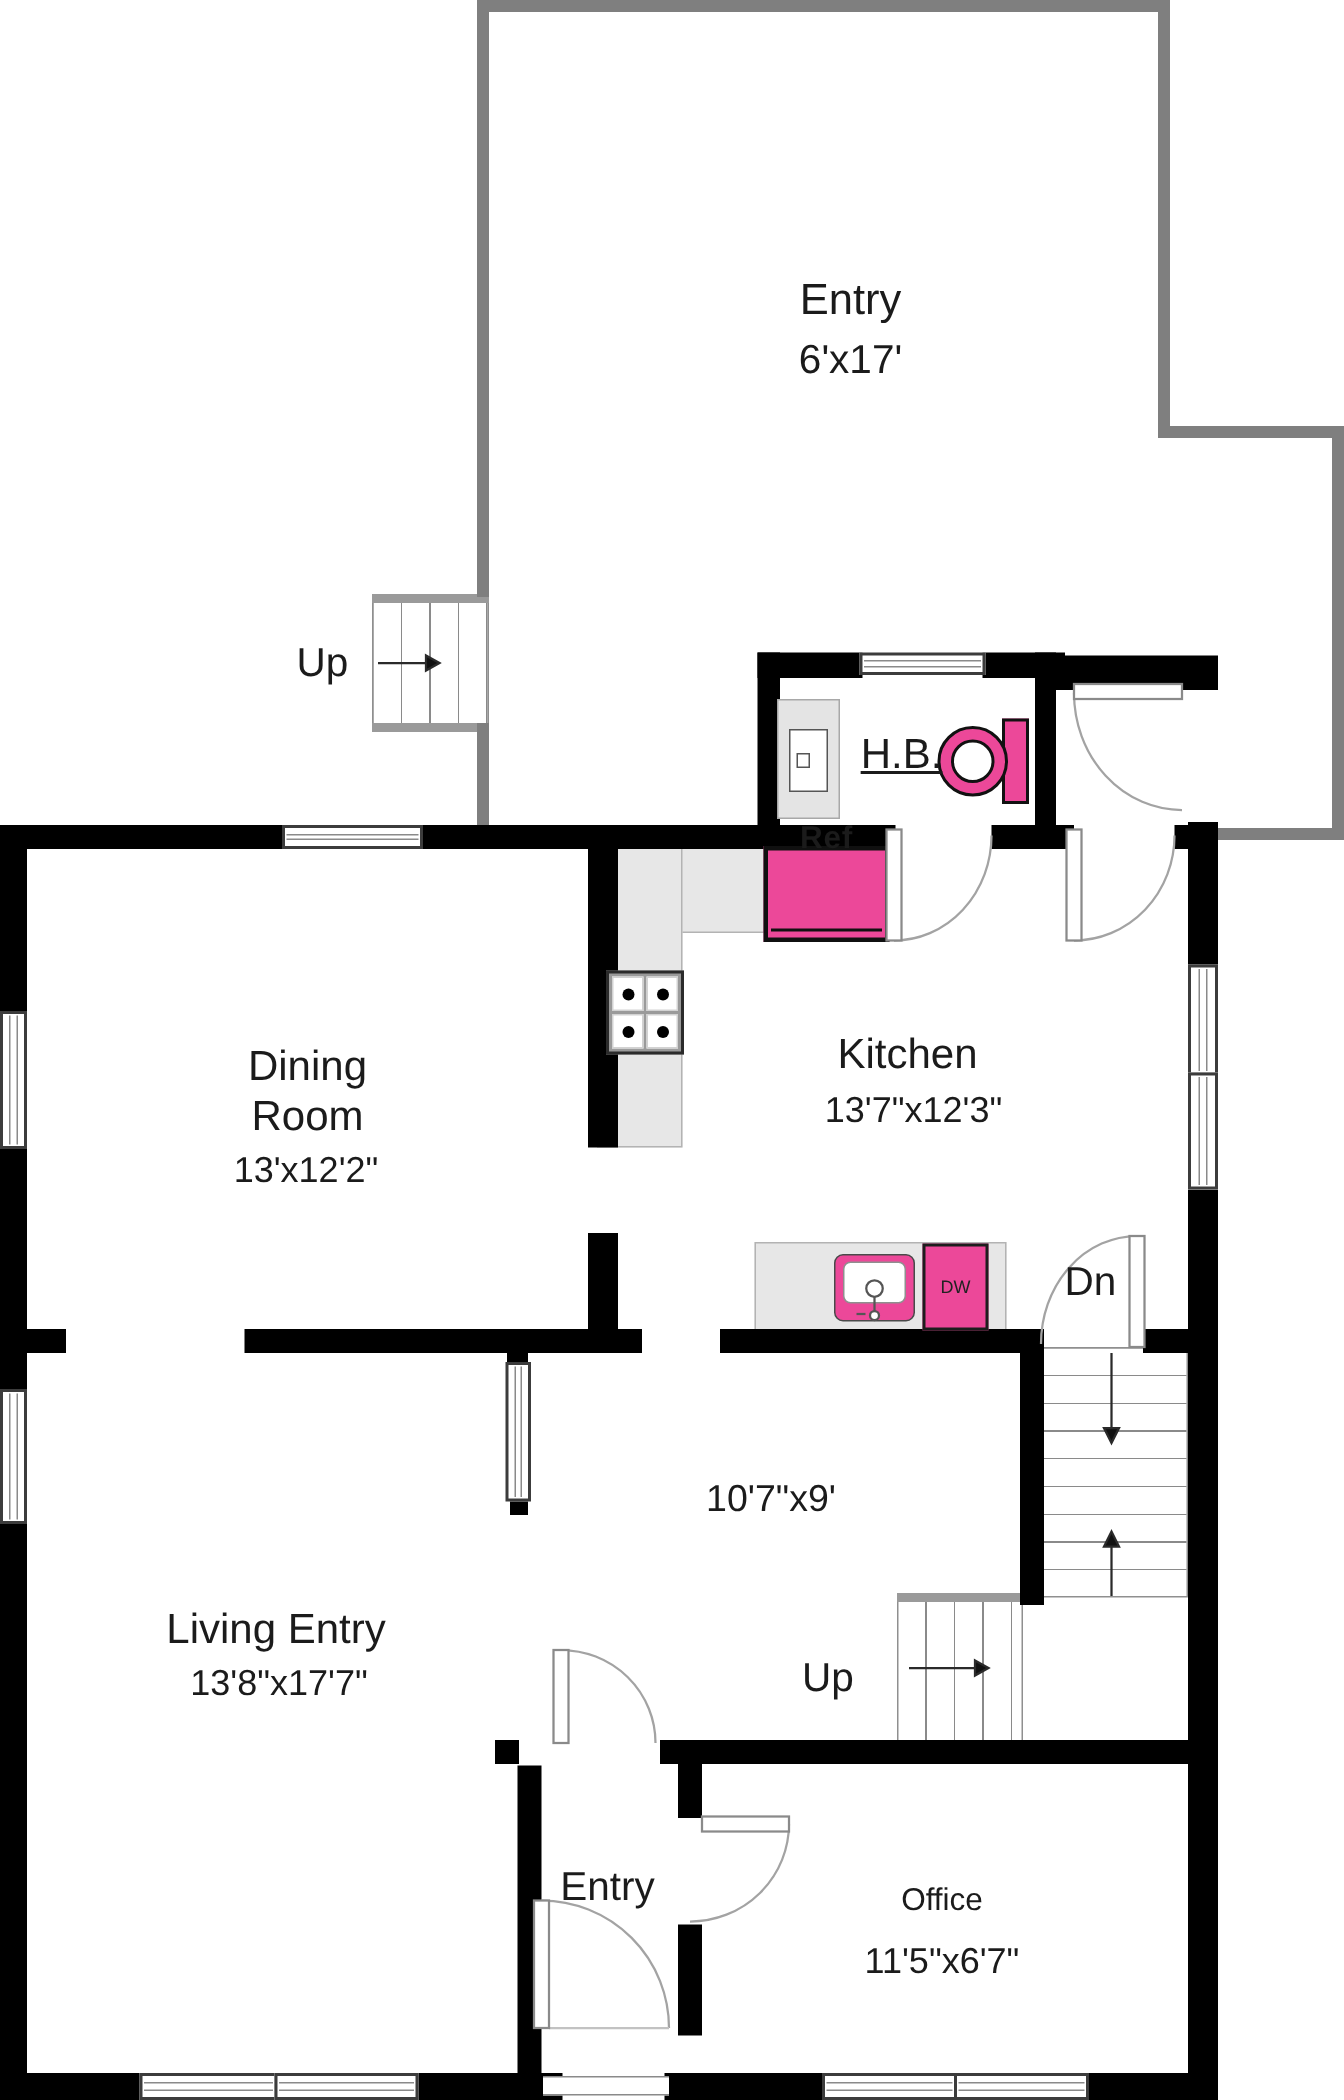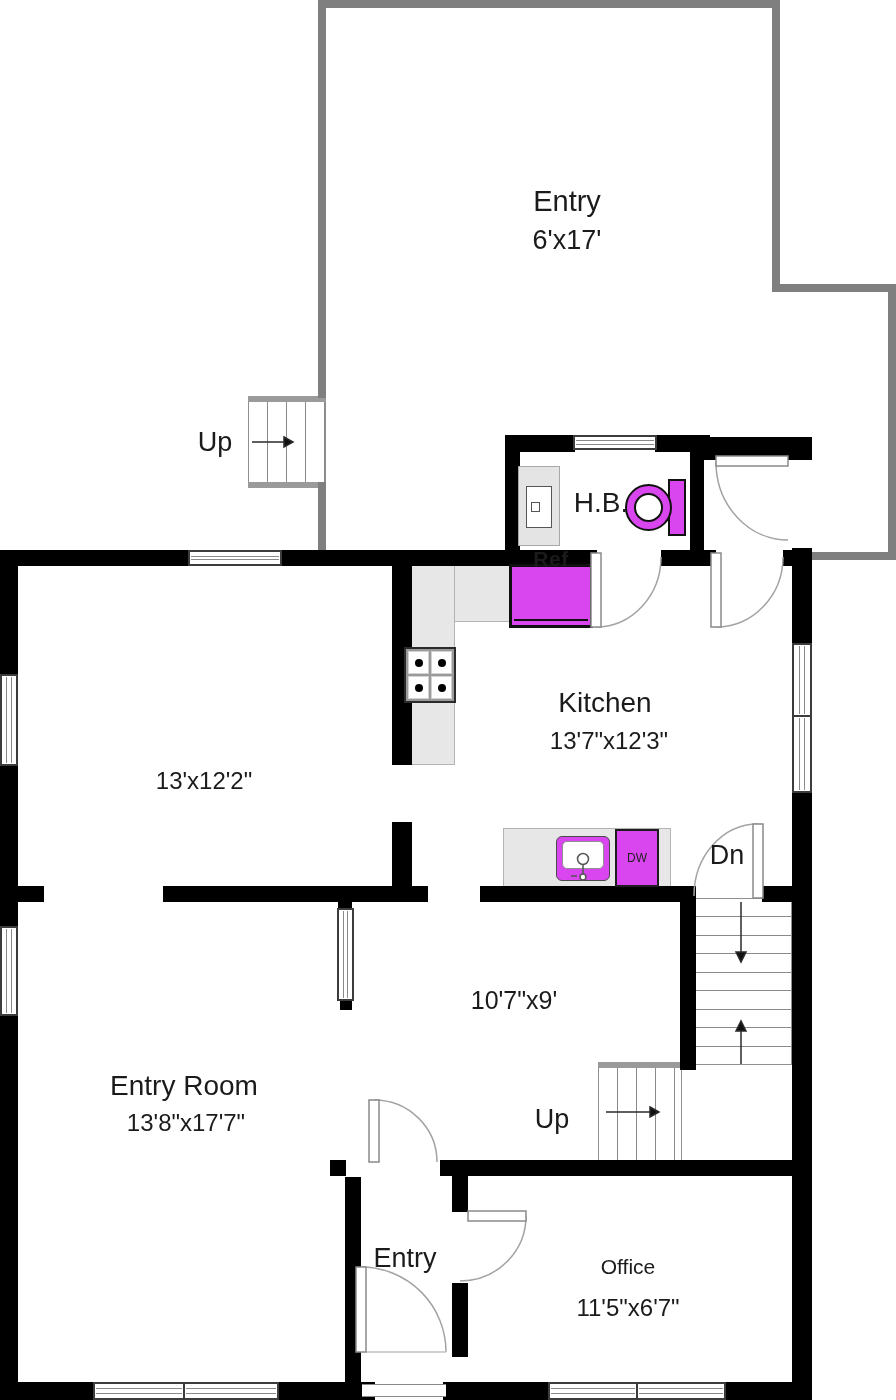--- a/index.html
+++ b/index.html
@@ -16,21 +16,21 @@
   .win-h::before,.win-h::after { content:""; position:absolute; left:1px; right:1px; height:1px; background:#8a8a8a; }
   .win-h::before { top:30%; } .win-h::after { bottom:30%; }
 
   .counter { position:absolute; background:#e7e7e7; border:1px solid #b3b3b3; z-index:5; }
 
   .stairs { position:absolute; background:#fff; border:1px solid #8f8f8f; z-index:6; }
   .st-v { background-image:repeating-linear-gradient(to right,  #fff 0 18px, #8a8a8a 18px 19px); }
   .st-h { background-image:repeating-linear-gradient(to bottom, #fff 0 17.5px, #8a8a8a 17.5px 18.5px); }
   .bar { position:absolute; background:#9a9a9a; z-index:7; }
 
-  .fix { position:absolute; background:#d946ef; z-index:15; }
+  .fix { position:absolute; background:#ec4899; z-index:15; }
   .ref { border:3px solid #101010; }
   .ref-line { position:absolute; left:2px; right:2px; bottom:4px; height:2px; background:#101010; }
   .dwash { border:2px solid #1d1d1d; display:flex; align-items:center; justify-content:center; }
   .stove { display:grid; grid-template-columns:1fr 1fr; grid-template-rows:1fr 1fr; gap:2px;
            background:#9a9a9a; border:2px solid #2b2b2b; padding:2px; }
   .burner { background:#fff; border:1px solid #d2d2d2; position:relative; }
   .burner::after { content:""; position:absolute; left:50%; top:50%; width:8px; height:8px;
                    margin:-4px 0 0 -4px; border-radius:50%; background:#000; }
   .sink  { border:1.5px solid #4a4a4a; border-radius:6px; }
   .sink-inner { position:absolute; left:5px; top:4px; right:5px; bottom:11px;
@@ -45,21 +45,21 @@
   .sill { position:absolute; background:#fff; border-top:1.5px solid #8a8a8a; border-bottom:1.5px solid #8a8a8a; z-index:12; }
 
   svg.overlay { position:absolute; left:0; top:0; z-index:20; pointer-events:none; }
 
   .lbl { position:absolute; transform:translate(-50%,-50%); color:#1b1b1b;
          white-space:nowrap; z-index:30; }
   .room { font-size:28px; }
   .dims { font-size:24px; }
   .wrap { white-space:normal; text-align:center; width:150px; line-height:1.17; }
   .stair-lbl { font-size:27px; }
-  .hb { font-size:28px; }
+  .hb { font-size:28px;text-decoration:underline; }
   .ref-lbl { font-size:21px; font-weight:700; letter-spacing:0.5px; }
   .dw-lbl { font-size:12px; color:#222; }
 </style>
 </head>
 <body>
 
 <div id="plan">
 
   <div class="dw" style="left:318px;top:0;width:8px;height:398px"></div>
   <div class="dw" style="left:318px;top:482px;width:8px;height:72px"></div>
@@ -191,26 +191,27 @@
       <circle cx="583" cy="859" r="5.5"></circle>
       <line x1="583" y1="864" x2="583" y2="875"></line>
       <circle cx="583" cy="877" r="3" fill="#fff"></circle>
       <line x1="571" y1="876" x2="577" y2="876"></line>
     </g>
   </svg>
 
   <div class="lbl room" style="left:567px;top:201px;font-size:29px">Entry</div>
   <div class="lbl dims" style="left:567px;top:240px;font-size:27px">6'x17'</div>
 
+  <div class="lbl room wrap" style="left:205px;top:728px">Dining Room</div>
   <div class="lbl dims" style="left:204px;top:781px">13'x12'2"</div>
 
   <div class="lbl room" style="left:605px;top:703px">Kitchen</div>
   <div class="lbl dims" style="left:609px;top:741px">13'7"x12'3"</div>
 
-  <div class="lbl room" style="left:184px;top:1086px">Entry Room</div>
+  <div class="lbl room" style="left:184px;top:1086px">Living Entry</div>
   <div class="lbl dims" style="left:186px;top:1123px">13'8"x17'7"</div>
 
   <div class="lbl dims" style="left:514px;top:1000px;font-size:25px">10'7"x9'</div>
 
   <div class="lbl room" style="left:405px;top:1258px;font-size:27px">Entry</div>
 
   <div class="lbl room" style="left:628px;top:1267px;font-size:21px">Office</div>
   <div class="lbl dims" style="left:628px;top:1308px">11'5"x6'7"</div>
 
   <div class="lbl hb" style="left:601px;top:503px">H.B.</div>

